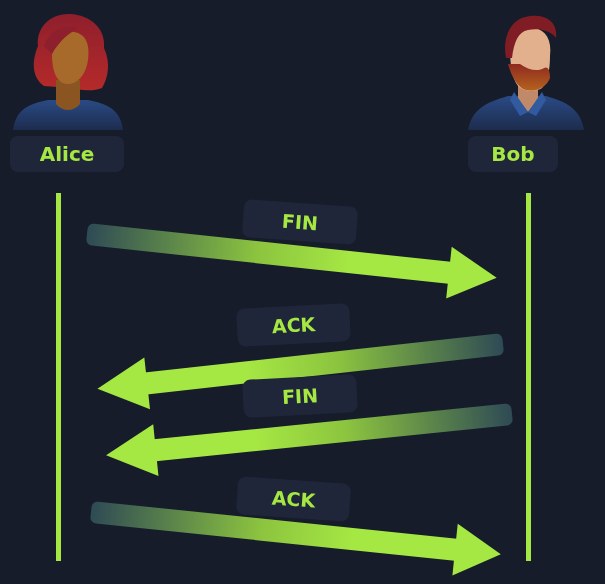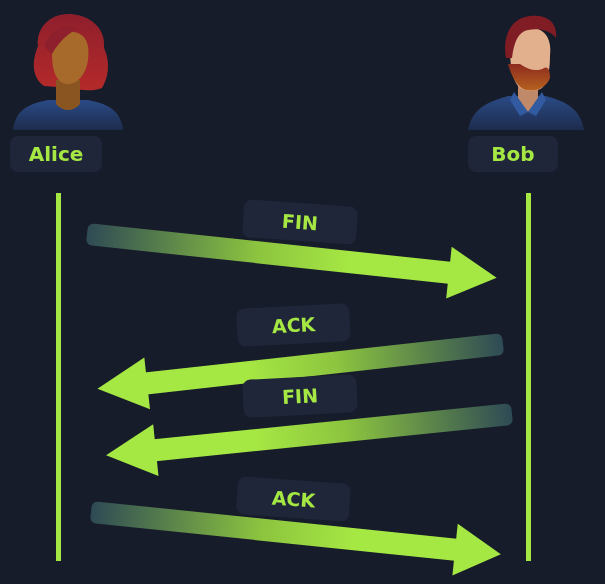--- a/index.html
+++ b/index.html
@@ -40,21 +40,21 @@
         <stop offset="0" stop-color="#2a4a85"></stop>
         <stop offset="1" stop-color="#1d2c4d"></stop>
       </linearGradient>
     </defs>
     <path d="M36 78 C22 68 25 50 30 38 C28 20 42 5 62 6 C82 7 98 20 96 40 C103 55 100 70 94 80 C85 84 70 82 62 80 Z" fill="url(#hairA)"></path>
     <path d="M5 122 C8 100 22 96 40 92 L80 92 C98 96 112 100 115 122 Z" fill="url(#shirtA)"></path>
     <path d="M48 72 L48 96 C55 104 65 104 72 96 L72 72 Z" fill="#8a5520"></path>
     <path d="M44 46 C44 30 54 22 66 24 C78 26 82 36 80 52 C78 66 70 76 60 76 C50 76 44 66 44 46 Z" fill="#a86a2a"></path>
     <path d="M36 38 C42 22 56 16 70 20 C60 26 52 32 44 46 Z" fill="#8e1f2c"></path>
   </svg>
-  <div class="name-badge" style="left:2px; width:92px;">Alice</div>
+  <div class="name-badge" style="left:2px; width:114px;">Alice</div>
 </div>
 <div class="lifeline" style="left:56px;"></div>
 
 <div class="actor" style="left:466px;">
   <svg class="avatar" viewBox="0 0 120 122">
     <defs>
       <linearGradient id="shirtB" x1="0" y1="0" x2="0" y2="1">
         <stop offset="0" stop-color="#2a4a85"></stop>
         <stop offset="1" stop-color="#1d2c4d"></stop>
       </linearGradient>

